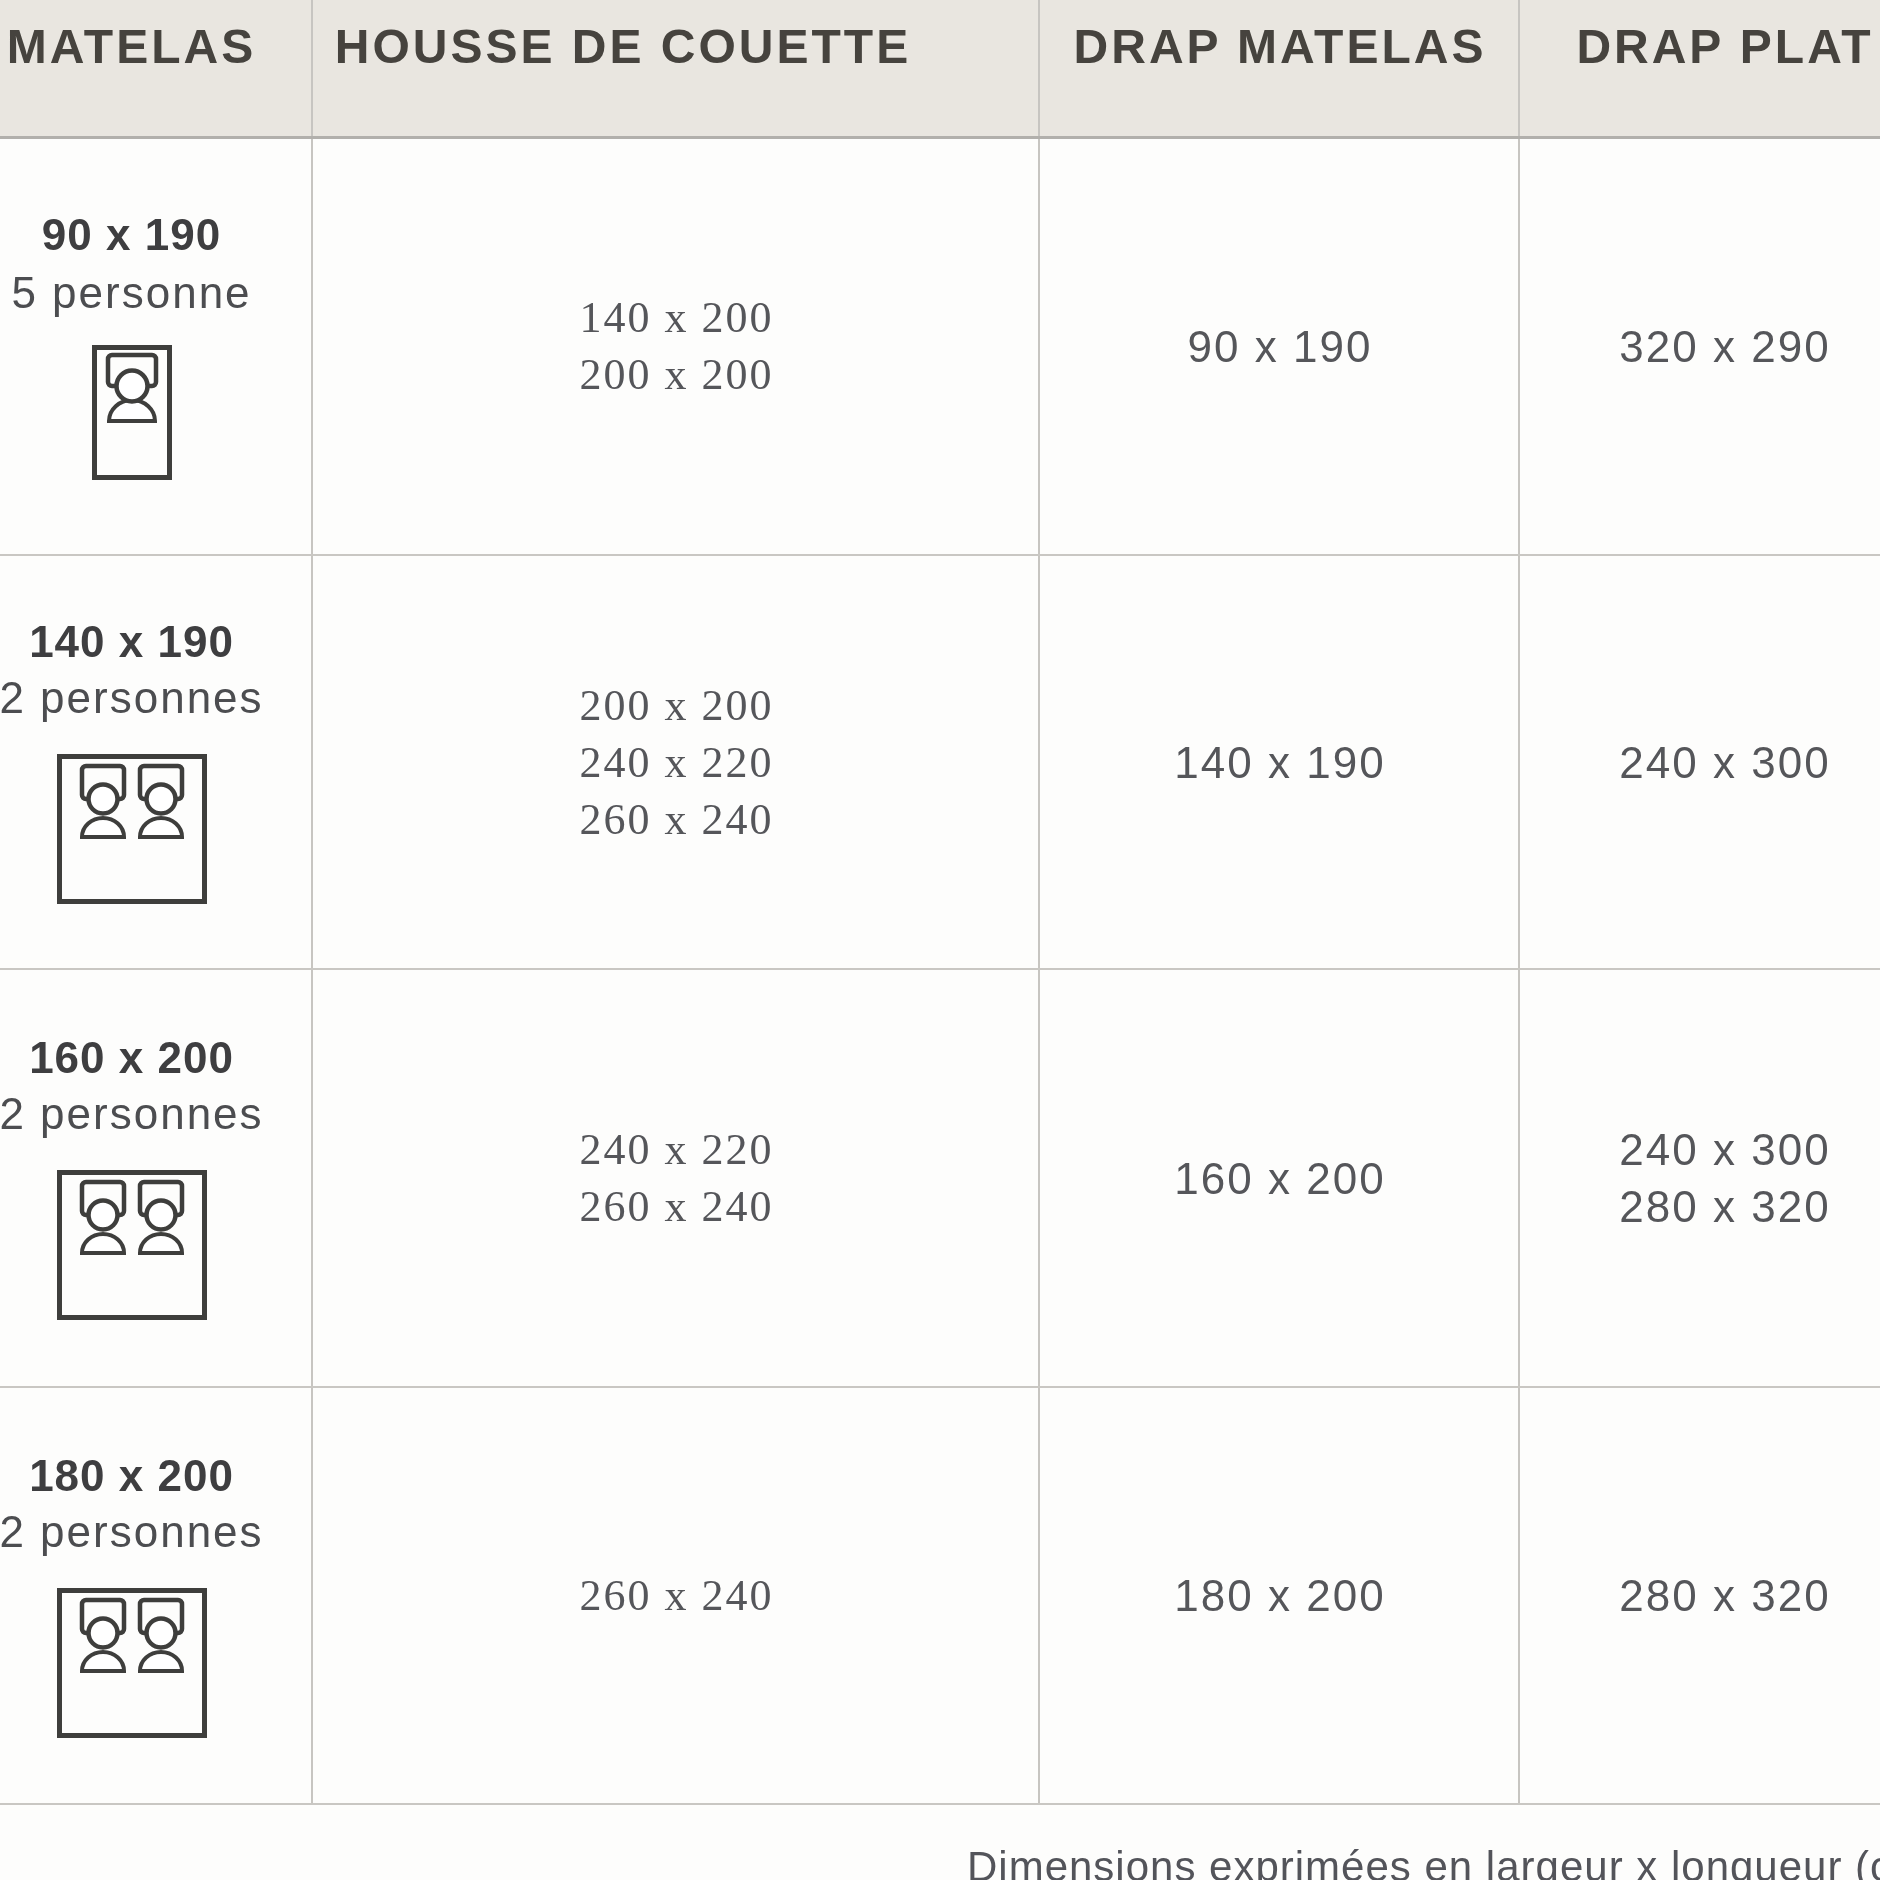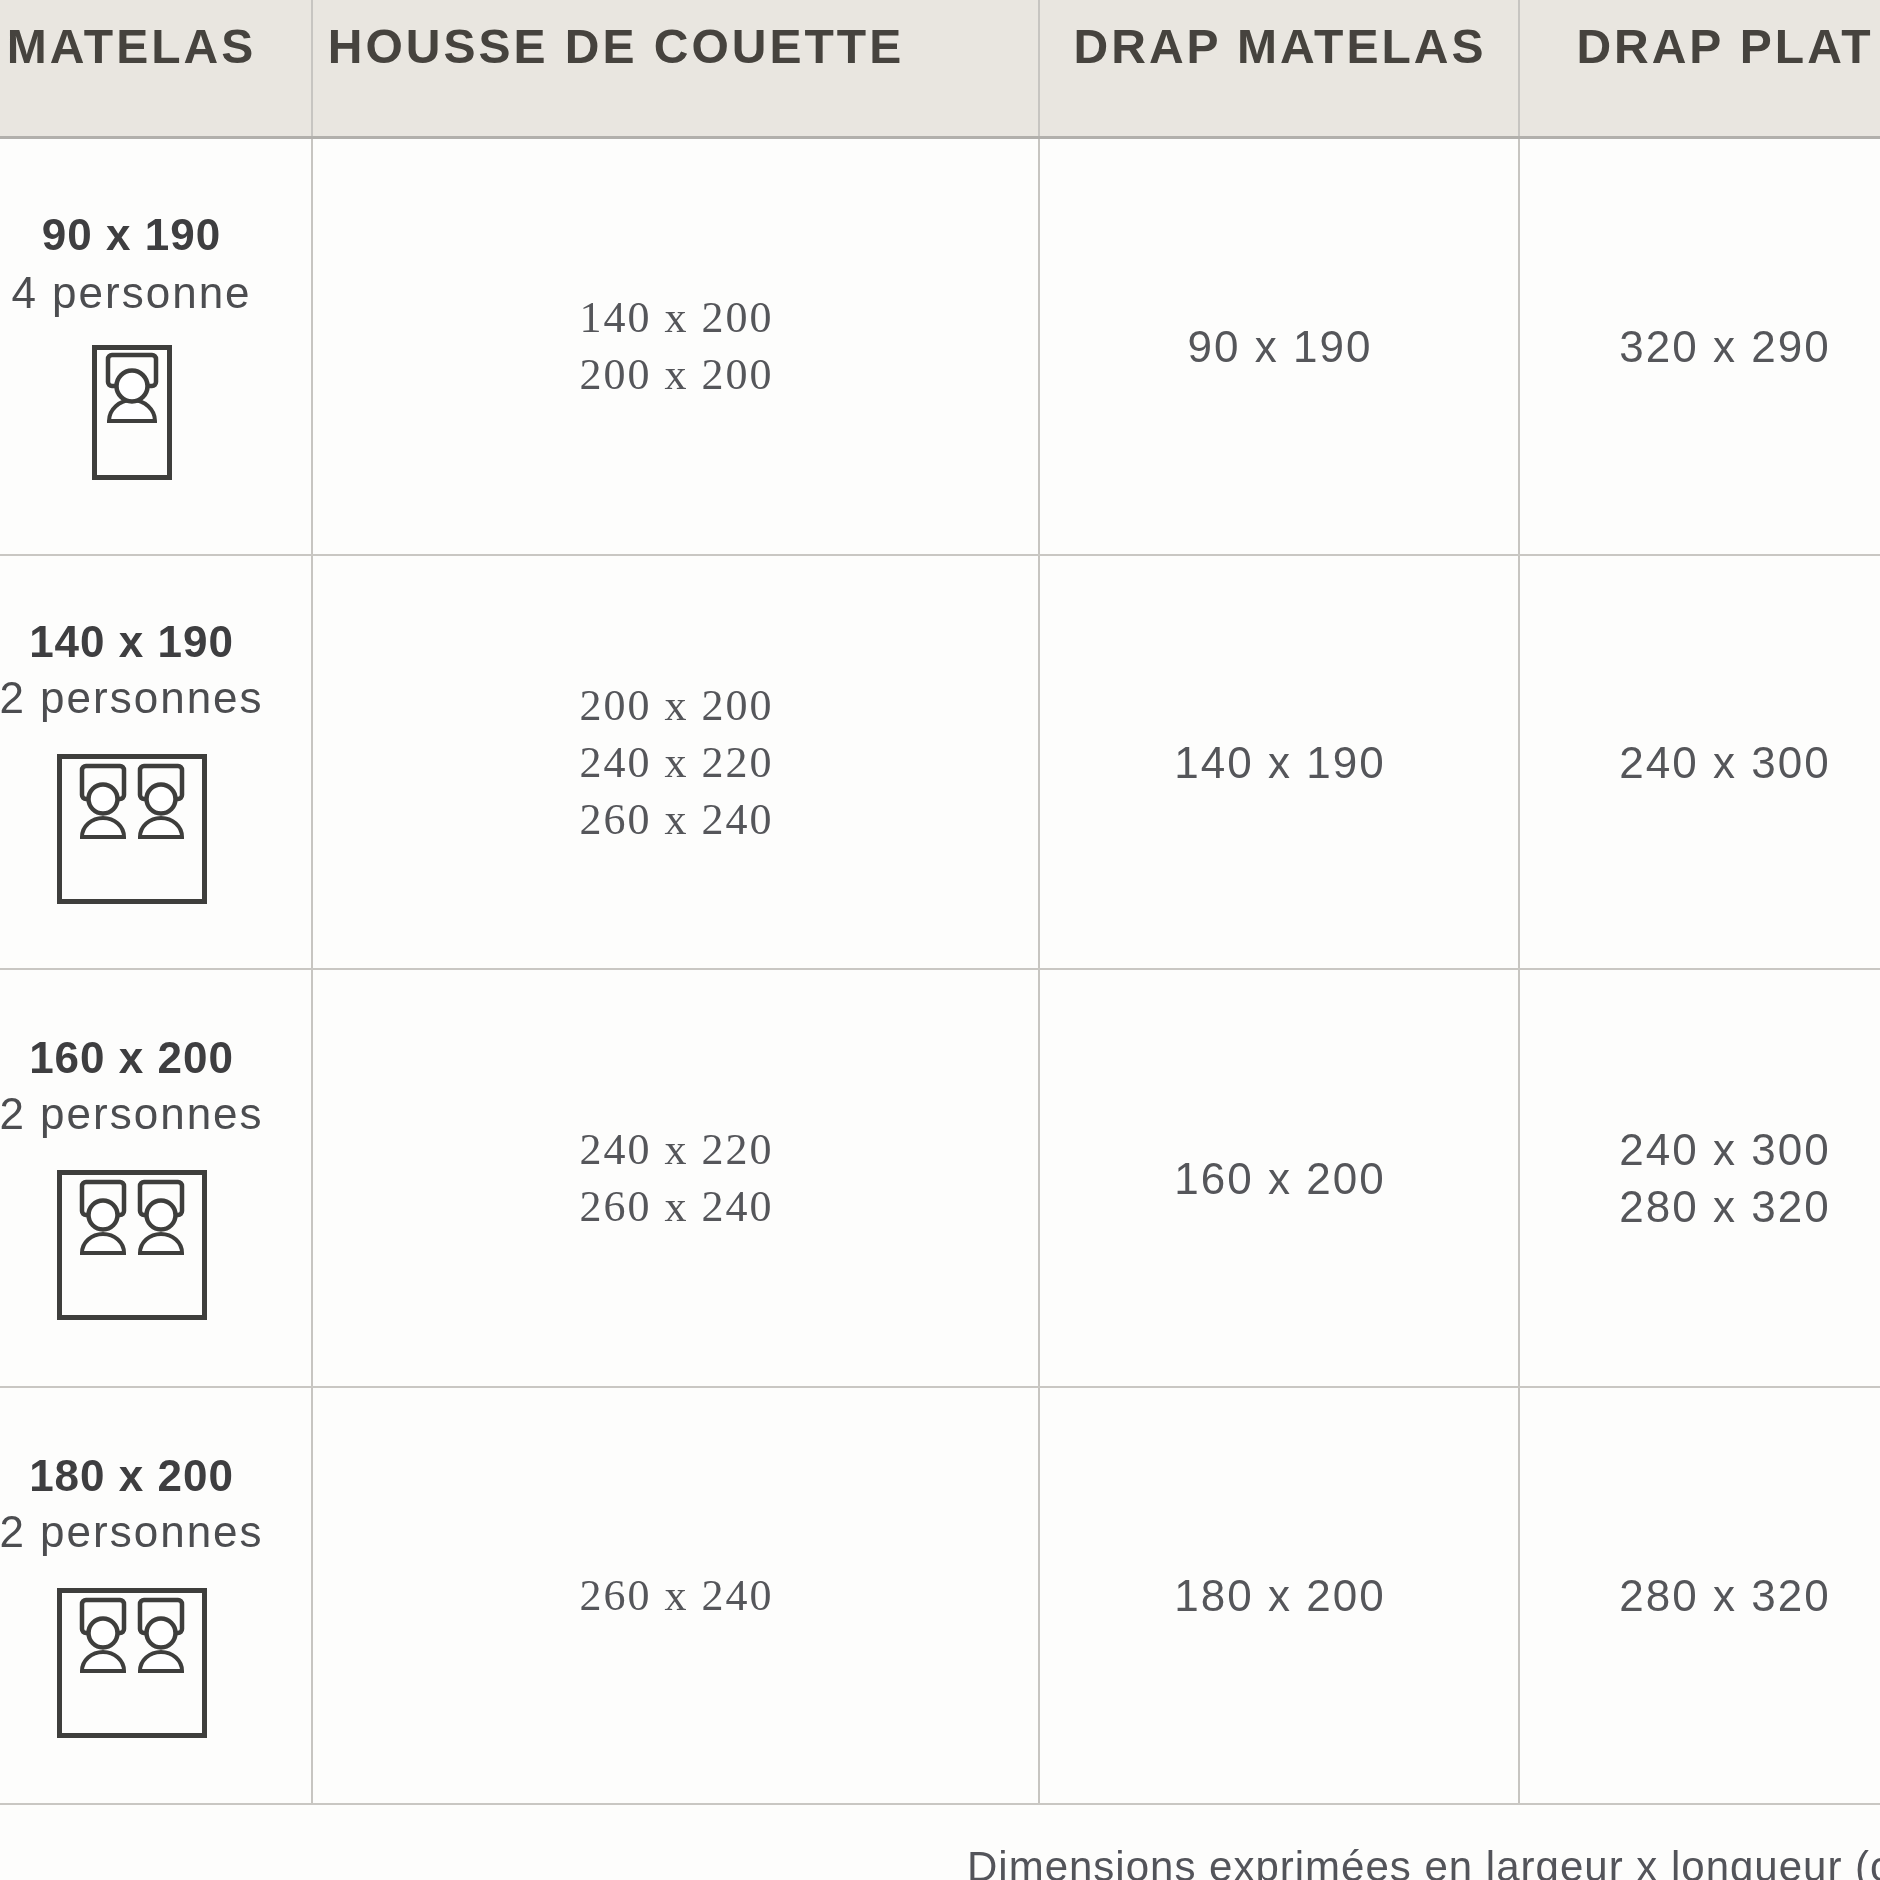--- a/index.html
+++ b/index.html
@@ -55,21 +55,21 @@
   .hline.header-bottom {
     height: 3px;
     background: #b2b0ac;
   }
   
   .c1 { left: -50px;  width: 363px; }
   .c2 { left: 313px;  width: 727px; font-family: Liberation Serif, serif; }
   .c3 { left: 1040px; width: 480px; }
   .c4 { left: 1520px; width: 410px; }
   .hc1 { left: -50px;  width: 363px; }
-  .hc2 { left: 306px;  width: 620px; }
+  .hc2 { left: 313px;  width: 620px; }
   .hc3 { left: 1040px; width: 480px; }
   .hc4 { left: 1520px; width: 410px; }
   
   .r1 { top: 138px;  height: 416px; }
   .r2 { top: 556px;  height: 412px; }
   .r3 { top: 970px;  height: 416px; }
   .r4 { top: 1388px; height: 415px; }
   .cell {
     position: absolute;
     display: flex;
@@ -140,21 +140,21 @@
   <div class="vline" style="left:1518px"></div>
   <div class="hline header-bottom" style="top:136px"></div>
   <div class="hline" style="top:554px"></div>
   <div class="hline" style="top:968px"></div>
   <div class="hline" style="top:1386px"></div>
   <div class="hline" style="top:1803px"></div>
 
   <div class="cell c1 r1">
     <div class="mat-stack">
       <div class="mat-size">90 x 190</div>
-      <div class="mat-capacity">4 personne</div>
+      <div class="mat-capacity">5 personne</div>
 
   <svg class="bed-icon" width="80" height="135" viewBox="0 0 80 135">
     <g fill="none" stroke="#3e3e3c">
       <rect x="2.5" y="2.5" width="75" height="130" stroke-width="5"></rect>
       <rect x="16" y="10" width="48" height="31" rx="4" stroke-width="4.5"></rect>
       <path d="M17 76 a23 21 0 0 1 46 0 z" fill="#ffffff" stroke-width="4"></path>
       <circle cx="40" cy="41" r="15.5" fill="#ffffff" stroke-width="4.5"></circle>
     </g>
   </svg>
 

